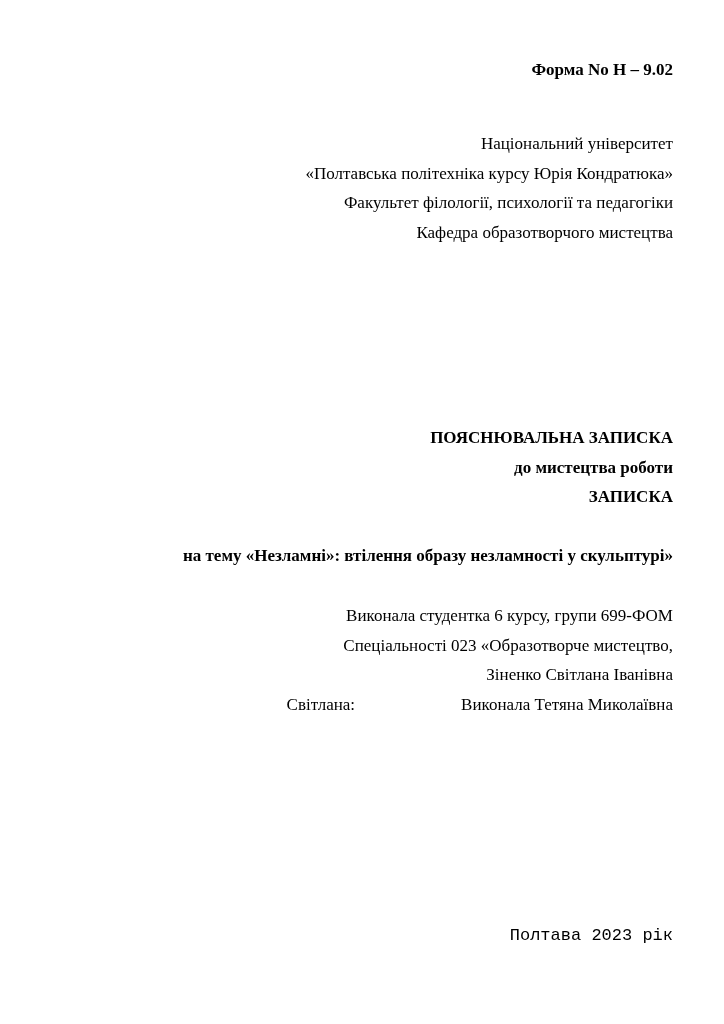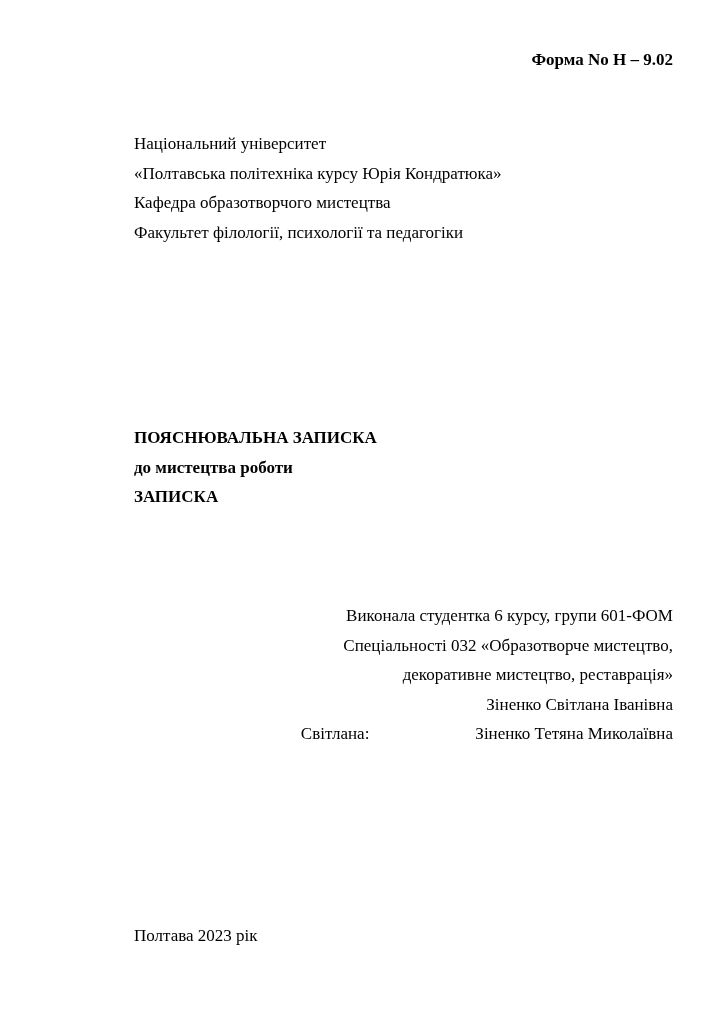--- a/index.html
+++ b/index.html
@@ -14,56 +14,56 @@
     color: #000000;
   }
   .block {
     position: absolute;
     left: 134px;
     right: 51px;
     font-size: 17px;
     line-height: 29.6px;
   }
   .align-right  { text-align: right; }
-  .align-center { text-align: left; }
+  .align-center { text-align: right; }
   .bold { font-weight: bold; }
-  .form-number   { top: 45px; }
+  .form-number   { top: 55px; }
   .institution   { top: 129px; }
   .title-block   { top: 423px; }
   .topic-line    { top: 541px; }
   .author-block  { top: 601px; }
-  .footer-line   { top: 921px; }
+  .footer-line   { top: 921px; font-family: Liberation Mono, monospace; }
   .supervisor-name { display: inline-block; margin-left: 106px; }
 </style>
 </head>
 <body>
 
 <div class="page">
 
   <div class="block form-number align-right bold">Форма No Н – 9.02</div>
 
   <div class="block institution align-center">
     <div>Національний університет</div>
     <div>«Полтавська політехніка курсу Юрія Кондратюка»</div>
+    <div>Факультет філології, психології та педагогіки</div>
     <div>Кафедра образотворчого мистецтва</div>
-    <div>Факультет філології, психології та педагогіки</div>
   </div>
 
   <div class="block title-block align-center bold">
     <div>ПОЯСНЮВАЛЬНА ЗАПИСКА</div>
     <div>до мистецтва роботи</div>
     <div>ЗАПИСКА</div>
   </div>
 
+  <div class="block topic-line align-center bold">на тему «Незламні»: втілення образу незламності у скульптурі»</div>
 
   <div class="block author-block align-right">
-    <div>Виконала студентка 6 курсу, групи 601-ФОМ</div>
-    <div>Спеціальності 032 «Образотворче мистецтво,</div>
-    <div>декоративне мистецтво, реставрація»</div>
+    <div>Виконала студентка 6 курсу, групи 699-ФОМ</div>
+    <div>Спеціальності 023 «Образотворче мистецтво,</div>
     <div>Зіненко Світлана Іванівна</div>
     <div>
-      <span>Світлана:</span><span class="supervisor-name">Зіненко Тетяна Миколаївна</span>
+      <span>Світлана:</span><span class="supervisor-name">Виконала Тетяна Миколаївна</span>
     </div>
   </div>
 
   <div class="block footer-line align-center">Полтава 2023 рік</div>
 
 </div>
 
 </body></html>

